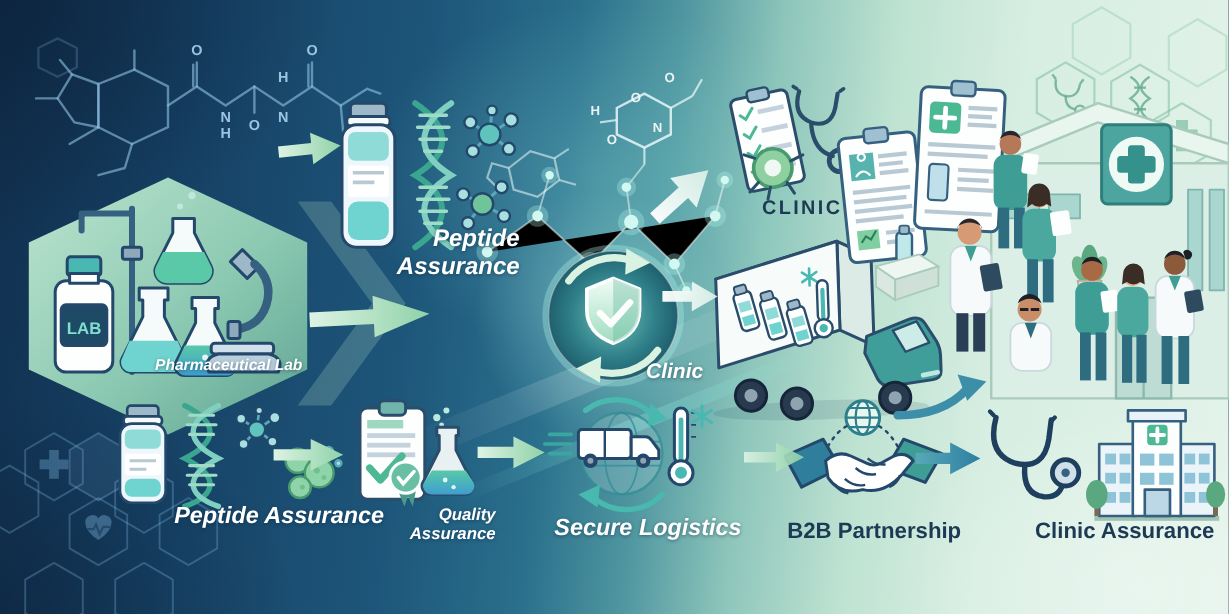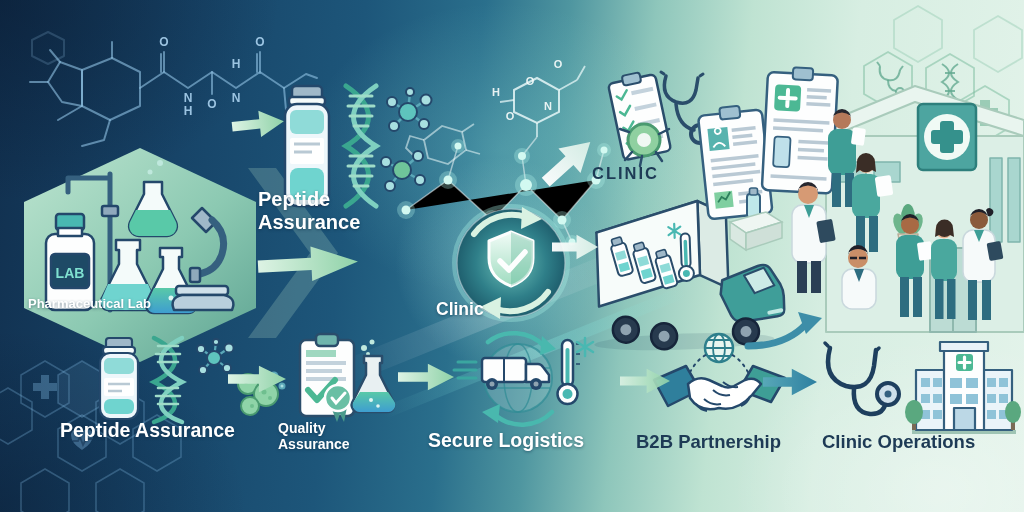--- a/index.html
+++ b/index.html
@@ -6,23 +6,23 @@
   .stage{position:relative;width:1024px;height:512px;overflow:hidden;
     font-family:"Liberation Sans",sans-serif;
     background:
       radial-gradient(150px 150px at 500px 262px, rgba(180,240,230,.40), transparent 70%),
       radial-gradient(280px 210px at 500px 150px, rgba(140,225,218,.28), transparent 70%),
       radial-gradient(430px 310px at 0% 0%, rgba(8,24,46,.50), transparent 65%),
       radial-gradient(380px 280px at 0% 100%, rgba(8,24,46,.42), transparent 65%),
       radial-gradient(300px 220px at 92% 96%, rgba(255,255,255,.32), transparent 70%),
       linear-gradient(96deg,#11304f 0%,#174468 18%,#1d567a 34%,#2a6f8c 45%,#4f96a0 53%,#8ec6bb 61%,#bfe3d2 70%,#d7eee2 80%,#e3f3ea 100%);}
   .abs{position:absolute;}
-  .lbl{position:absolute;font-weight:bold;text-align:left;line-height:1.16;}
+  .lbl{position:absolute;font-weight:bold;text-align:right;line-height:1.16;}
   .lbl span{display:block;}
-  .lbl-light{color:#ffffff;text-shadow:0 1px 3px rgba(6,38,64,.5);}
+  .lbl-light{color:#ffffff;text-shadow:0 1px 3px rgba(6,38,64,.5);font-style:italic;}
   .lbl-dark{color:#1d3a55;}
   .beam{position:absolute;background:linear-gradient(90deg,rgba(255,255,255,0),rgba(255,255,255,.18),rgba(255,255,255,0));transform:rotate(-22deg);border-radius:6px;}
   .beam.cyan{background:linear-gradient(90deg,rgba(140,240,230,0),rgba(140,240,230,.30),rgba(140,240,230,0));}
   svg{display:block;overflow:visible;}
 </style>
 </head>
 <body>
 
 <div class="stage">
 
@@ -521,21 +521,21 @@
       <rect x="136" y="66" width="21" height="22" fill="#bcd8e6"></rect>
       <g stroke="none">
         <rect x="94" y="76" width="4" height="12" fill="#7a6a54"></rect>
           <ellipse cx="96" cy="70" rx="9" ry="12" fill="#5aa87f"></ellipse>
         <rect x="193" y="76" width="4" height="12" fill="#7a6a54"></rect>
           <ellipse cx="195" cy="70" rx="8" ry="11" fill="#5aa87f"></ellipse>
       </g>
     </g>
   </svg>
   <div class="lbl lbl-dark" style="left:822px;top:431px;width:190px;font-size:18.5px;">
-    <span>Clinic Operations</span>
+    <span>Clinic Assurance</span>
   </div>
 
   <svg class="abs" style="left:690px;top:58px;width:334px;height:292px" viewBox="0 0 334 292">
 
     <g stroke-linejoin="round">
       <rect x="136" y="78" width="198" height="196" fill="#dcefe6" stroke="#a9cbbb" stroke-width="2"></rect>
       <polygon points="135,65 225,28 334,62 334,78 225,44 135,81" fill="#e9f5ef" stroke="#a9cbbb" stroke-width="2"></polygon>
       <rect x="300" y="100" width="12" height="84" fill="#a9d6cf" stroke="#7fb5ad" stroke-width="1.5"></rect>
       <rect x="318" y="100" width="12" height="84" fill="#a9d6cf" stroke="#7fb5ad" stroke-width="1.5"></rect>
       <rect x="150" y="104" width="26" height="20" fill="#a9d6cf" stroke="#7fb5ad" stroke-width="1.5"></rect>

